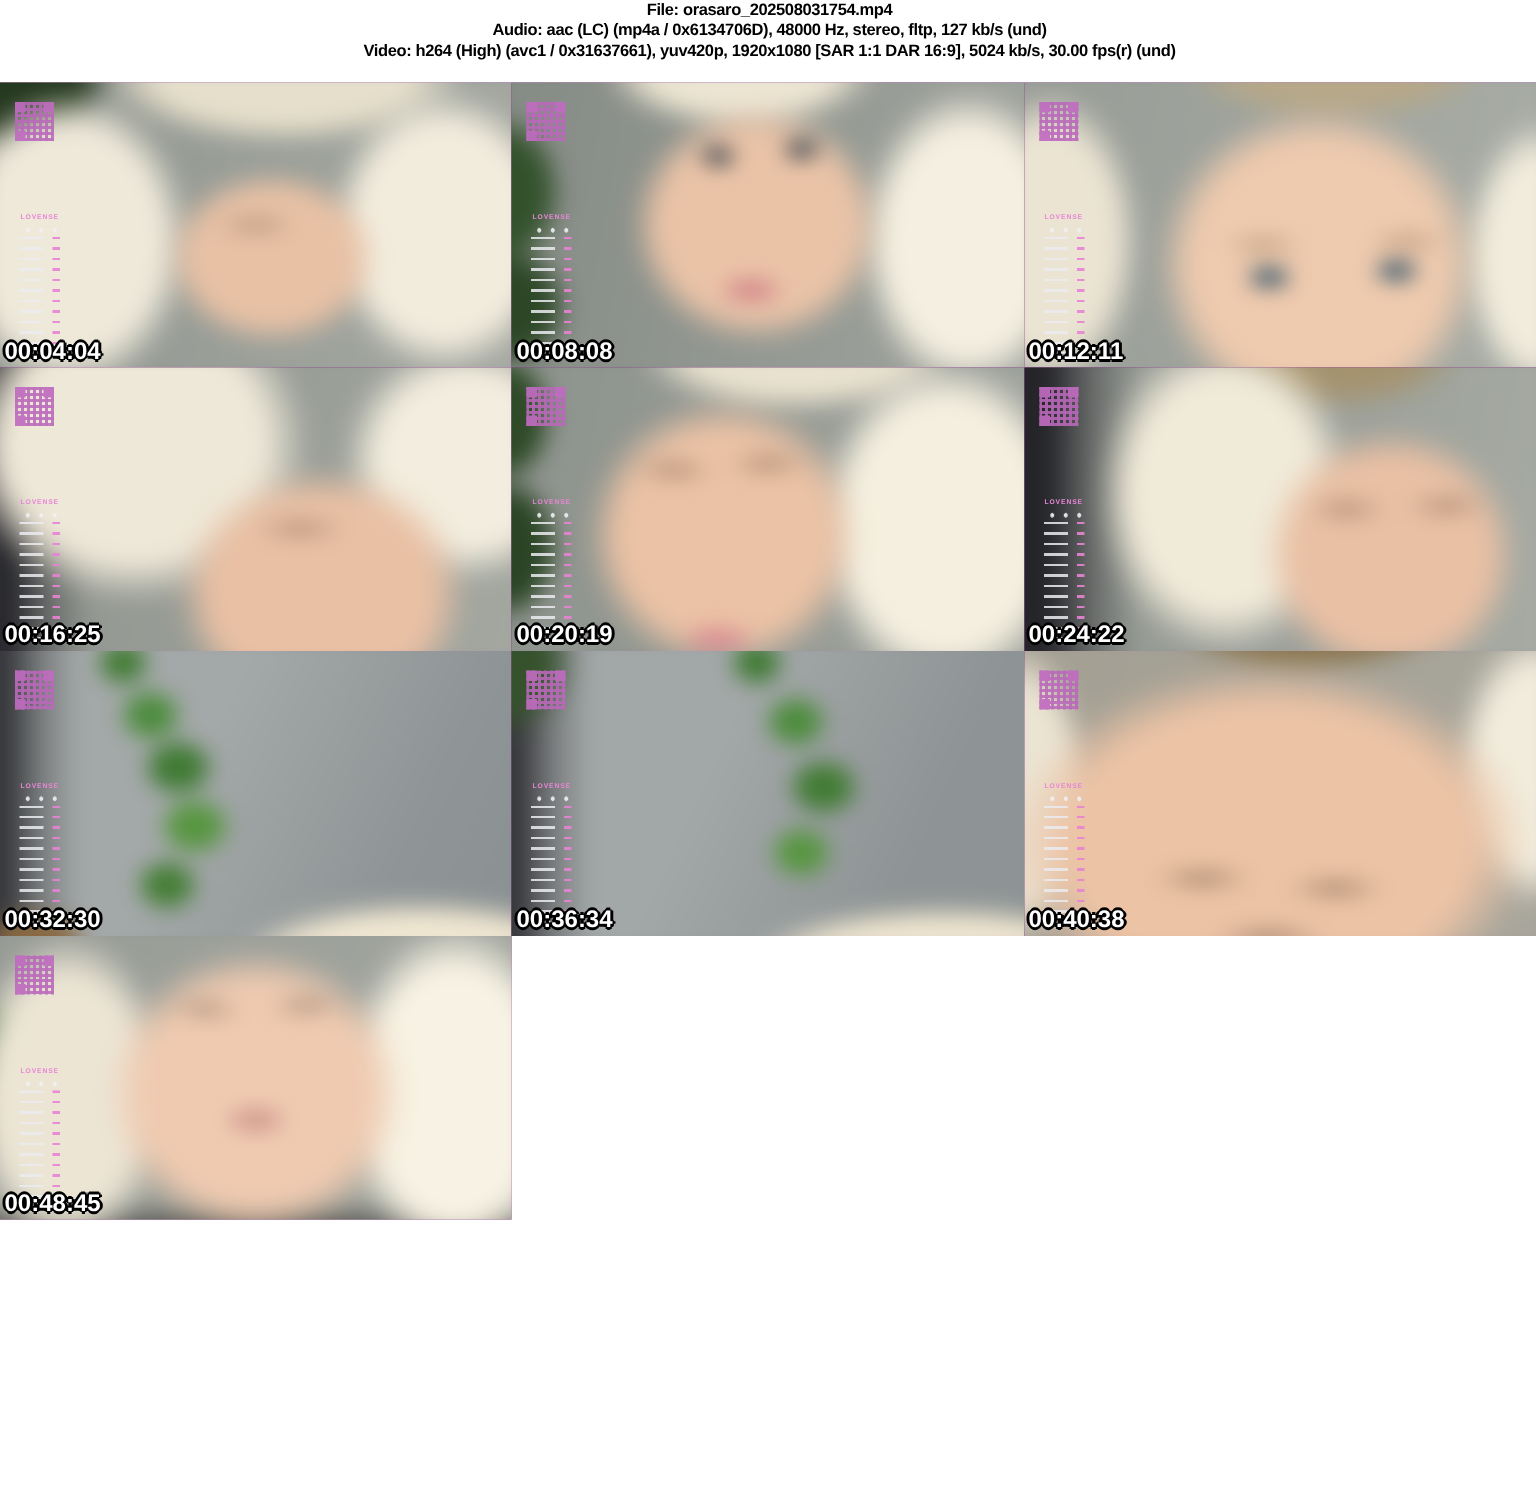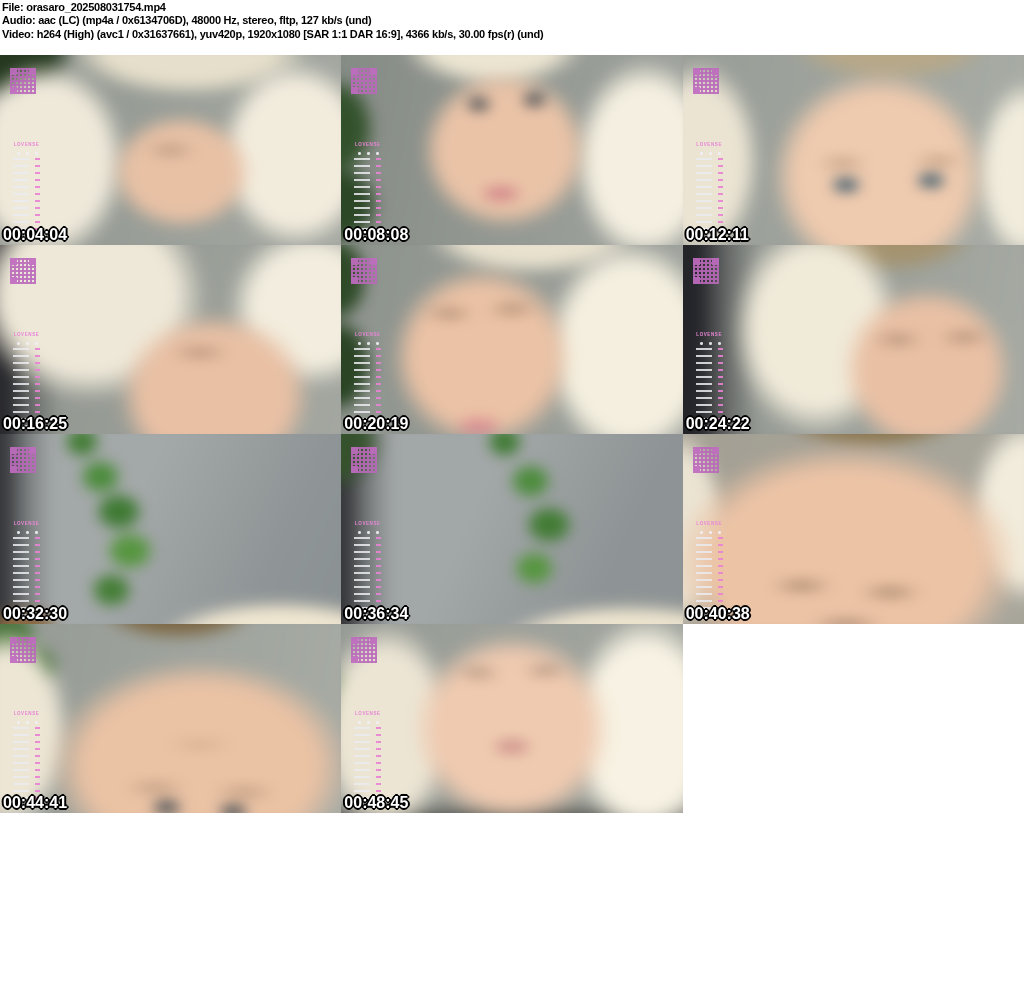--- a/index.html
+++ b/index.html
@@ -1,20 +1,20 @@
 <!DOCTYPE html>
 <html><head>
 <meta charset="utf-8">
 <style>
   * { margin:0; padding:0; box-sizing:border-box; }
   html,body { width:1024px; height:1003px; background:#fff; overflow:hidden;
               font-family:"Liberation Sans", sans-serif; }
 
   
-  .hdr { width:1024px; height:55px; background:#fff; padding:1px 0 0 2px; }
+  .hdr { width:1024px; height:55px; background:#fff; padding:1px 0 0 2px;text-align:center; }
   .hdr .ln { font-size:11px; font-weight:bold; color:#000; line-height:13.4px;
              letter-spacing:-0.25px; white-space:nowrap; }
 
   
   .grid { display:grid; width:1024px; height:948px;
           grid-template-columns:repeat(3, 1fr);
           grid-template-rows:repeat(5, 189.6px); }
   .thumb { position:relative; overflow:hidden; background:#701a75; }
   .ph { position:absolute; inset:-14px; filter:blur(7px); }
 
@@ -199,21 +199,21 @@
       radial-gradient(ellipse 14% 28% at 4% 30%, #3c5c30 0 50%, transparent 80%),
       radial-gradient(ellipse 12% 20% at 8% 55%, #2f4a28 0 50%, transparent 80%),
       linear-gradient(100deg, #7e837e, #9da19a); }
 </style>
 </head>
 <body>
 
 <header class="hdr">
   <div class="ln">File: orasaro_202508031754.mp4</div>
   <div class="ln">Audio: aac (LC) (mp4a / 0x6134706D), 48000 Hz, stereo, fltp, 127 kb/s (und)</div>
-  <div class="ln">Video: h264 (High) (avc1 / 0x31637661), yuv420p, 1920x1080 [SAR 1:1 DAR 16:9], 4366 kb/s, 30.00 fps(r) (und)</div>
+  <div class="ln">Video: h264 (High) (avc1 / 0x31637661), yuv420p, 1920x1080 [SAR 1:1 DAR 16:9], 5024 kb/s, 30.00 fps(r) (und)</div>
 </header>
 
 <main class="grid">
 
   <div class="thumb s1">
     <div class="ph"></div>
     <div class="qr"></div>
     <div class="menu">
       <div class="menu-title">LOVENSE</div>
       <div class="menu-icons"></div>
@@ -304,30 +304,20 @@
     <div class="ph"></div>
     <div class="qr"></div>
     <div class="menu">
       <div class="menu-title">LOVENSE</div>
       <div class="menu-icons"></div>
       <div class="menu-rows"></div>
     </div>
     <div class="ts">00:40:38</div>
   </div>
 
-  <div class="thumb s11">
-    <div class="ph"></div>
-    <div class="qr"></div>
-    <div class="menu">
-      <div class="menu-title">LOVENSE</div>
-      <div class="menu-icons"></div>
-      <div class="menu-rows"></div>
-    </div>
-    <div class="ts">00:44:41</div>
-  </div>
 
   <div class="thumb s12">
     <div class="ph"></div>
     <div class="qr"></div>
     <div class="menu">
       <div class="menu-title">LOVENSE</div>
       <div class="menu-icons"></div>
       <div class="menu-rows"></div>
     </div>
     <div class="ts">00:48:45</div>

